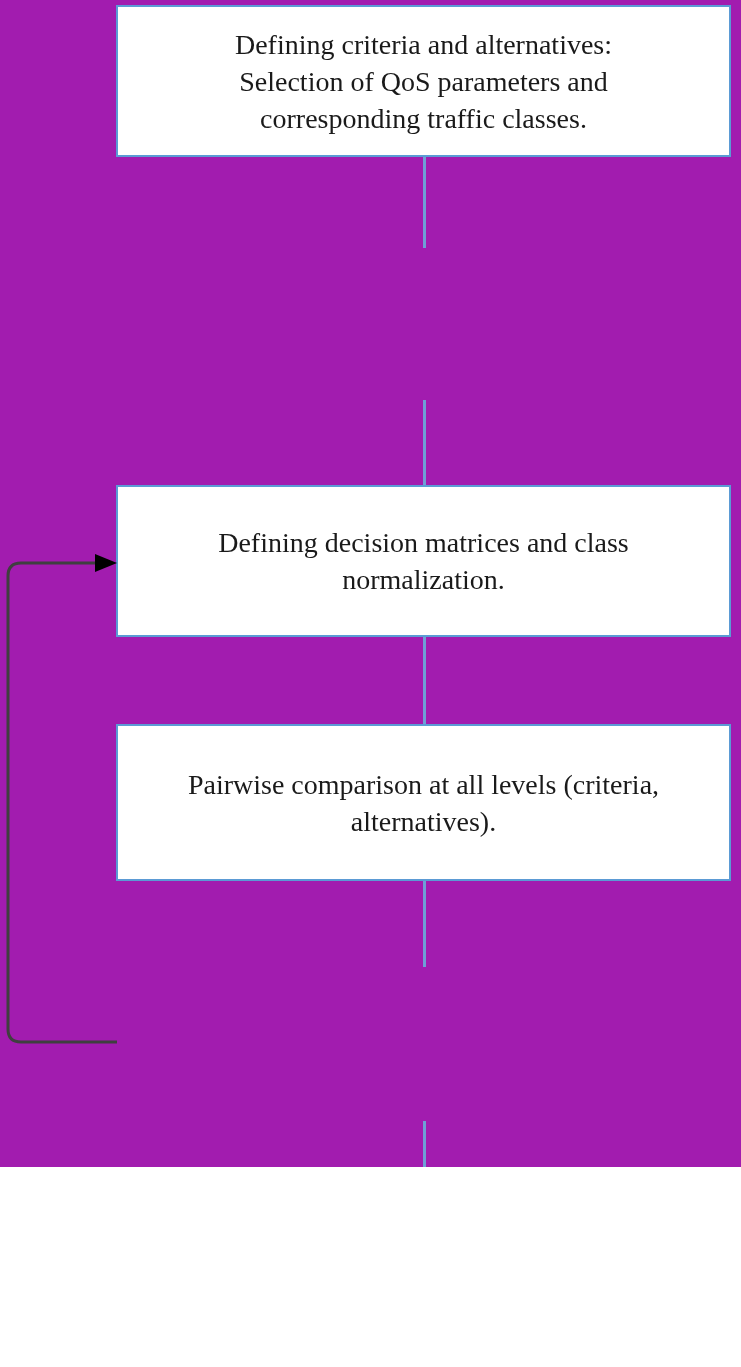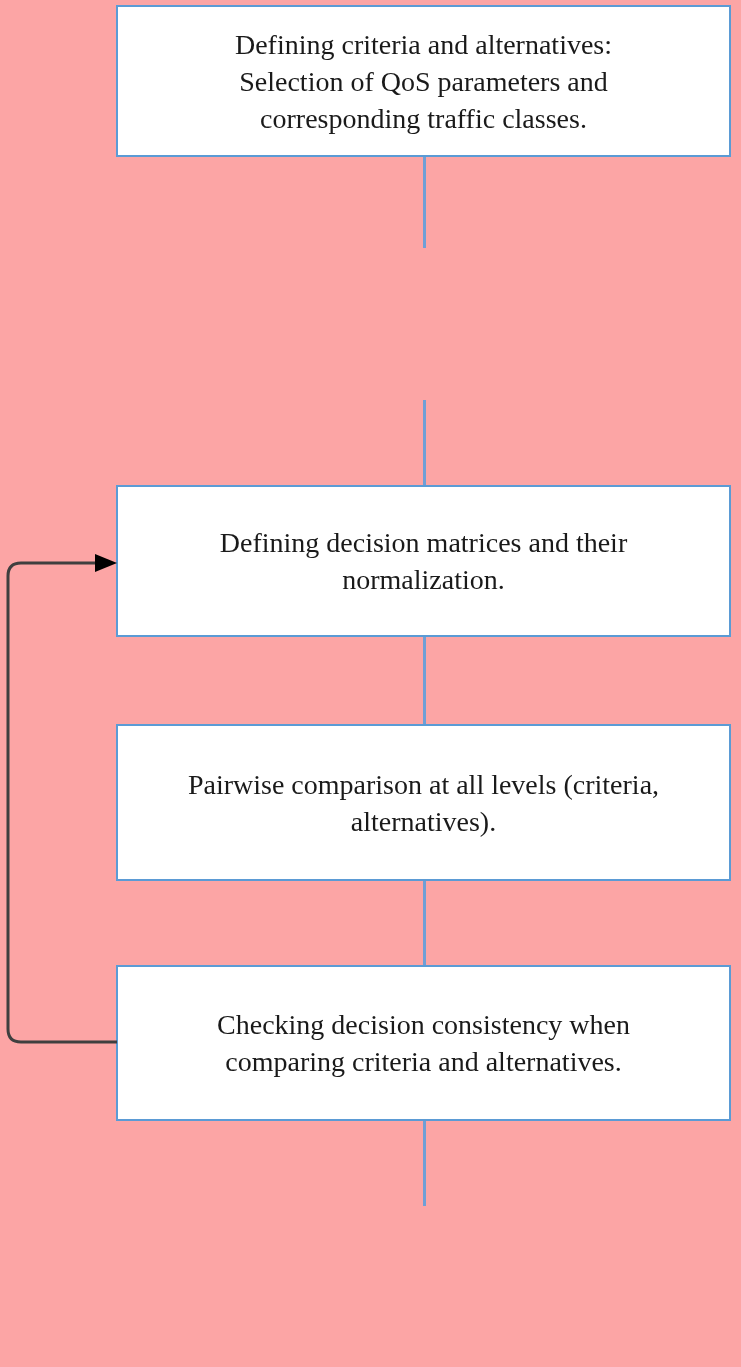--- a/index.html
+++ b/index.html
@@ -3,22 +3,22 @@
 <meta charset="utf-8">
 <style>
   html, body {
     margin: 0;
     padding: 0;
     background: #ffffff;
   }
   .canvas {
     position: relative;
     width: 741px;
-    height: 1367px;
-    background: #fca5a5;
+    height: 1167px;
+    background: #a21caf;
     font-family: "Liberation Serif", "DejaVu Serif", serif;
     overflow: hidden;
   }
   .flow-box {
     position: absolute;
     left: 116px;
     width: 615px;
     box-sizing: border-box;
     border: 2px solid #5B9BD5;
     background: #ffffff;
@@ -81,28 +81,24 @@
   <div class="connector c56"></div>
 
   <div class="flow-box box1">
     <p>Defining criteria and alternatives:
 Selection of QoS parameters and
 corresponding traffic classes.</p>
   </div>
 
 
   <div class="flow-box box3">
-    <p>Defining decision matrices and their
+    <p>Defining decision matrices and class
 normalization.</p>
   </div>
 
   <div class="flow-box box4">
     <p>Pairwise comparison at all levels (criteria,
 alternatives).</p>
   </div>
 
-  <div class="flow-box box5">
-    <p>Checking decision consistency when
-comparing criteria and alternatives.</p>
-  </div>
 
 
 </div>
 
 </body></html>

